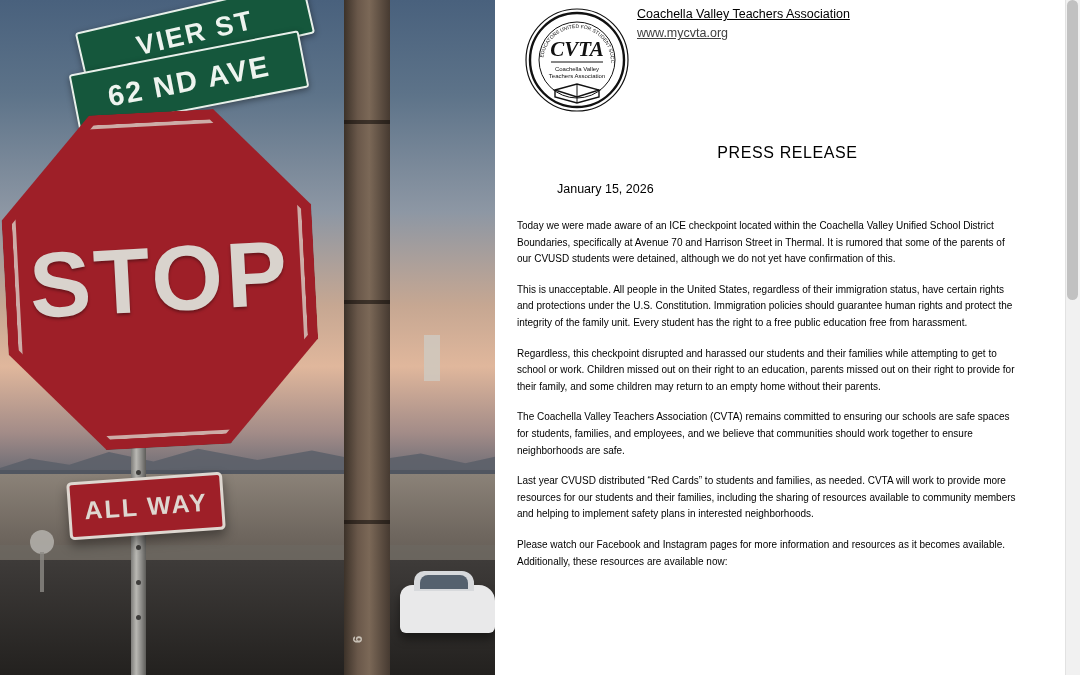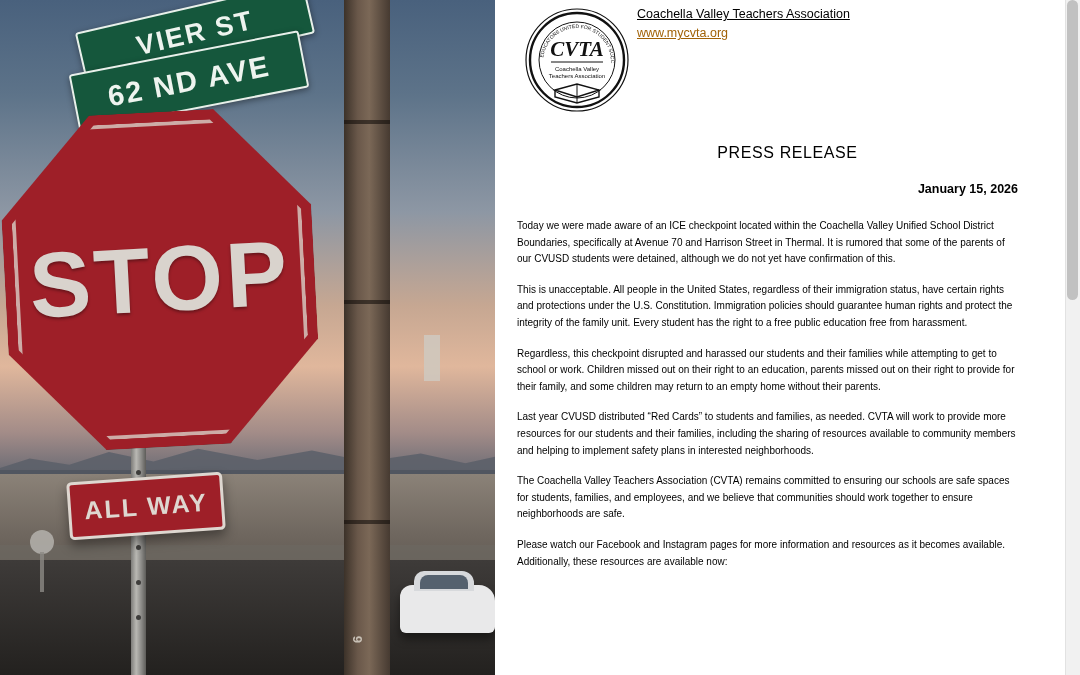--- a/index.html
+++ b/index.html
@@ -294,37 +294,36 @@
   }
   .logo svg { display: block; }
   .lh-text {
     padding-top: 3px;
     font-size: 12.5px;
     line-height: 19px;
     color: #000;
     text-decoration: underline;
   }
   .lh-text a {
-    color: #a16207;
+    color: #404040;
     text-decoration: underline;
   }
   .press-release-title {
     text-align: center;
     font-size: 16px;
     letter-spacing: .6px;
     margin: 28px 0 0 0;
     padding-left: 40px;
     font-weight: 400;
   }
   .date-line {
-    text-align: right;
+    text-align: left;
     font-size: 12.5px;
     margin: 20px 0 0 0;
     padding-left: 40px;
-    font-weight: bold;
   }
   .headline {
     text-align: center;
     font-size: 12.5px;
     margin: 24px 0 0 0;
     padding-left: 40px;
   }
   .body-copy {
     margin-top: 22px;
   }
@@ -427,22 +426,22 @@
         </div>
       </div>
 
       <h1 class="press-release-title">PRESS RELEASE</h1>
       <div class="date-line">January 15, 2026</div>
 
       <div class="body-copy">
         <p>Today we were made aware of an ICE checkpoint located within the Coachella Valley Unified School District Boundaries, specifically at Avenue 70 and Harrison Street in Thermal. It is rumored that some of the parents of our CVUSD students were detained, although we do not yet have confirmation of this.</p>
         <p>This is unacceptable. All people in the United States, regardless of their immigration status, have certain rights and protections under the U.S. Constitution. Immigration policies should guarantee human rights and protect the integrity of the family unit. Every student has the right to a free public education free from harassment.</p>
         <p>Regardless, this checkpoint disrupted and harassed our students and their families while attempting to get to school or work. Children missed out on their right to an education, parents missed out on their right to provide for their family, and some children may return to an empty home without their parents.</p>
+        <p>The Coachella Valley Teachers Association (CVTA) remains committed to ensuring our schools are safe spaces for students, families, and employees, and we believe that communities should work together to ensure neighborhoods are safe.</p>
         <p>Last year CVUSD distributed “Red Cards” to students and families, as needed. CVTA will work to provide more resources for our students and their families, including the sharing of resources available to community members and helping to implement safety plans in interested neighborhoods.</p>
-        <p>The Coachella Valley Teachers Association (CVTA) remains committed to ensuring our schools are safe spaces for students, families, and employees, and we believe that communities should work together to ensure neighborhoods are safe.</p>
         <p>Please watch our Facebook and Instagram pages for more information and resources as it becomes available. Additionally, these resources are available now:</p>
       </div>
 
     </div>
 
     <div class="scrollbar">
       <div class="scrollbar-thumb"></div>
     </div>
   </div>
 

